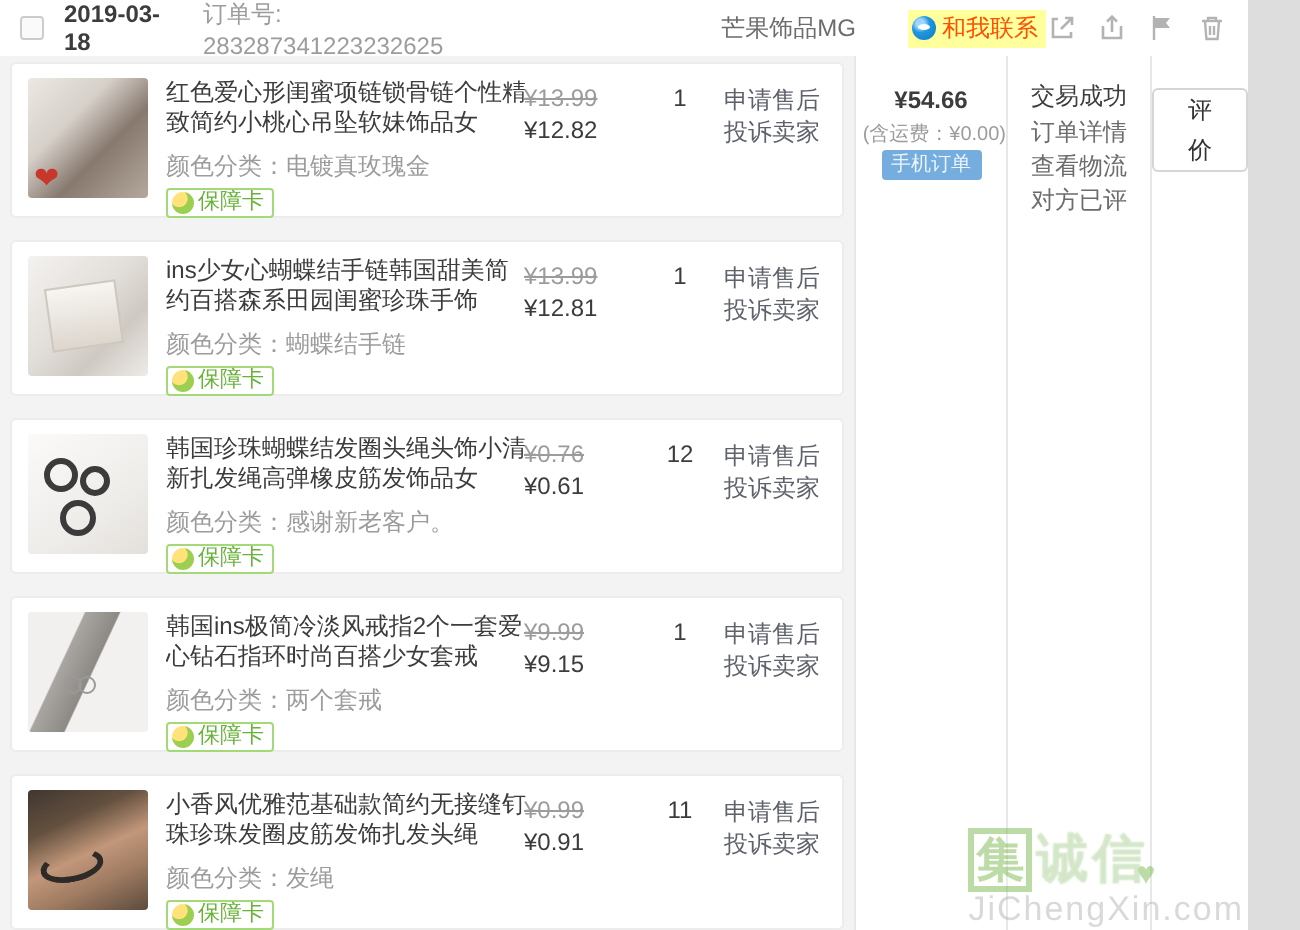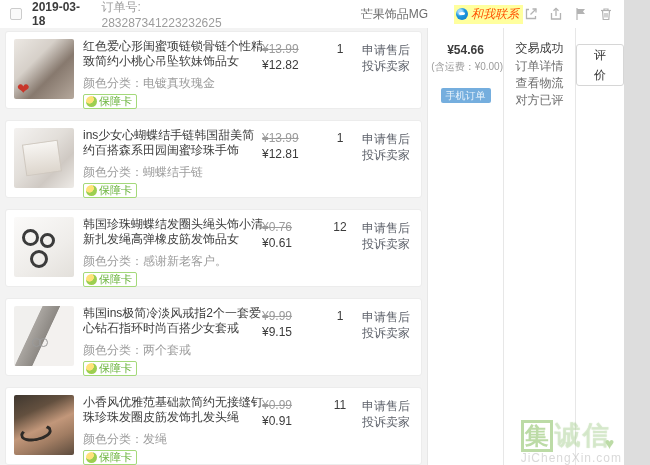--- a/index.html
+++ b/index.html
@@ -14,21 +14,21 @@
     position:absolute; top:0; left:0; right:0; height:28px; background:#fff;
     display:flex; align-items:center; padding:0 10px;
   }
   .chk { width:12px; height:12px; border:1px solid #ccc; background:#fafafa; border-radius:2px; flex:0 0 auto; }
   .hdr-date { font-weight:bold; color:#3c3c3c; margin-left:10px; }
   .hdr-orderno { color:#9c9c9c; margin-left:14px; }
   .hdr-orderno b { font-weight:normal; color:#9c9c9c; }
   .hdr-shop { color:#6c6c6c; margin-left:112px; white-space:nowrap; }
   .hdr-contact {
     margin-left:26px; background:#ffff9e; color:#ff5000; padding:1px 4px 1px 2px;
-    display:flex; align-items:center; white-space:nowrap; cursor:pointer;font-style:italic;
+    display:flex; align-items:center; white-space:nowrap; cursor:pointer;
   }
   .ww-icon {
     width:12px; height:12px; border-radius:50%; margin-right:3px;
     background:radial-gradient(circle at 35% 32%, #9fd8ff 0 18%, #1f98e0 40%, #0b78c2 100%);
     position:relative; flex:0 0 auto;
   }
   .ww-icon::after { content:""; position:absolute; left:3px; top:4px; width:6px; height:3px; border-radius:50%; background:#fff; }
   .hdr-icons { margin-left:auto; display:flex; align-items:center; gap:9px; }
   .hicon { width:16px; height:16px; cursor:pointer; display:block; }
   .hicon svg { display:block; }
@@ -75,40 +75,40 @@
   .p-orig { color:#9c9c9c; text-decoration:line-through; line-height:15px; }
   .p-real { color:#3c3c3c; line-height:16px; }
   .c-qty { width:44px; flex:0 0 auto; text-align:center; padding-top:3px; color:#3c3c3c; }
   .c-after { flex:1; text-align:left; padding-top:3px; }
   .after-link { display:block; color:#5e626b; line-height:16px; cursor:pointer; white-space:nowrap; }
 
   
   .total-amt { font-weight:bold; color:#3c3c3c; }
   .total-ship { color:#9c9c9c; font-size:10px; margin-top:3px; white-space:nowrap;text-align:right; }
   .mobile-badge {
-    display:inline-block; margin-top:14px; background:#75aede; color:#eaf4fc;
+    display:inline-block; margin-top:0; background:#75aede; color:#eaf4fc;
     font-size:10px; line-height:15px; padding:0 5px; border-radius:2px; cursor:default;
   }
   .st-state { color:#3c3c3c; line-height:15px; }
   .st-link { display:block; color:#6c6c6c; line-height:14px; margin-top:3px; cursor:pointer; }
   .eval-btn {
     display:inline-block; background:#fff; border:1px solid #d6d6d6; border-radius:3px;
     color:#333; font-size:12px; line-height:20px; padding:0 12px; cursor:pointer;
     font-family:"Liberation Sans", sans-serif;
   }
 
   
   .watermark { position:absolute; right:2px; bottom:0; opacity:0.5; pointer-events:none; }
   .wm-row { display:flex; align-items:center; }
   .wm-box { width:32px; height:32px; border:3px solid #7cb84f; color:#7cb84f; font-weight:bold;
     font-size:24px; display:flex; align-items:center; justify-content:center; background:rgba(255,255,255,0.4); }
   .wm-text { font-size:26px; font-weight:bold; color:rgba(190,220,175,0.55);
     text-shadow:0 0 1px #8fbf70; letter-spacing:2px; margin-left:2px; }
   .wm-heart { color:#7cb84f; font-size:16px; margin-left:-6px; align-self:flex-end; }
-  .wm-domain { color:#b4b4b4; font-size:12px; margin-top:-2px; letter-spacing:1px; }
+  .wm-domain { color:#b4b4b4; font-size:17px; margin-top:-2px; letter-spacing:1px; }
 </style>
 </head>
 <body>
 
 <div id="app">
 
   <div class="order-header">
     <div class="chk"></div>
     <span class="hdr-date">2019-03-18</span>
     <span class="hdr-orderno"><b>订单号:</b> <span>283287341223232625</span></span>

